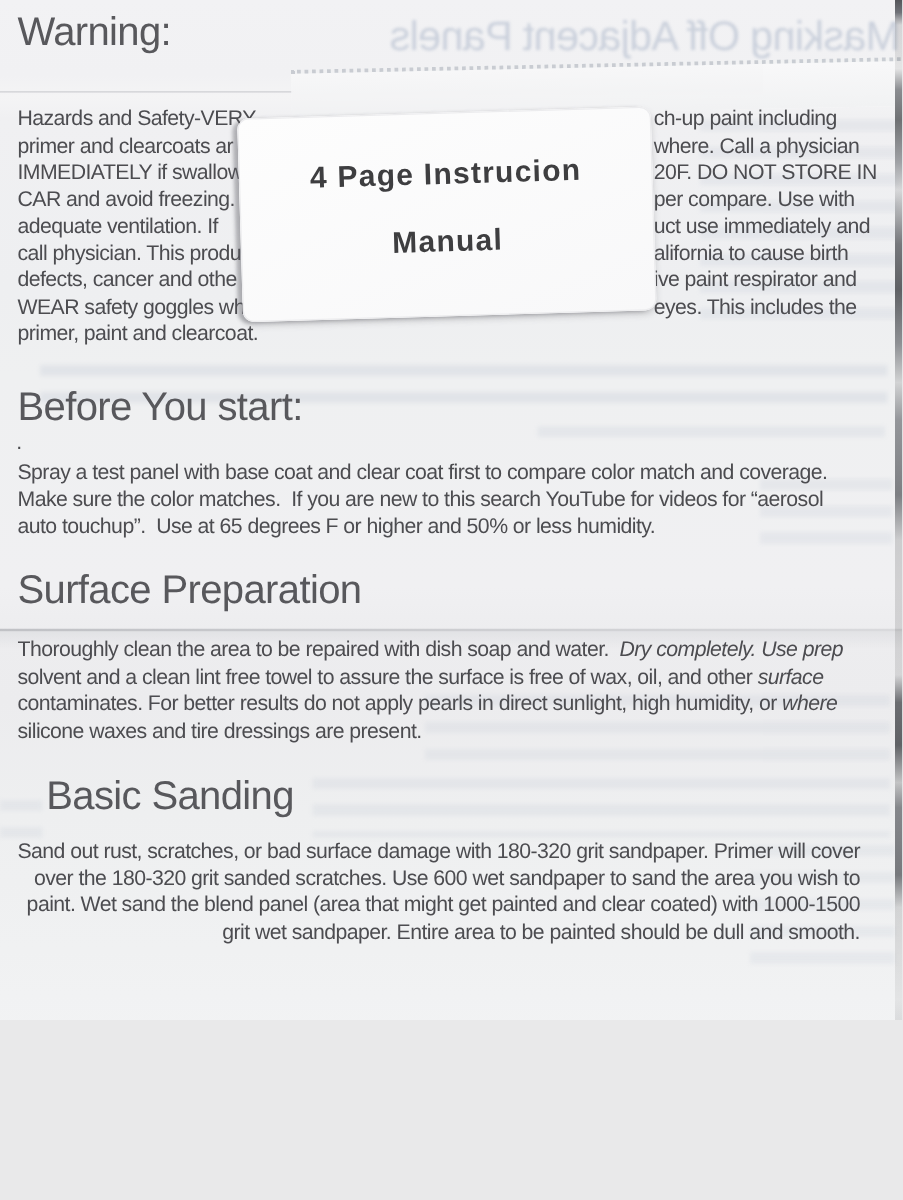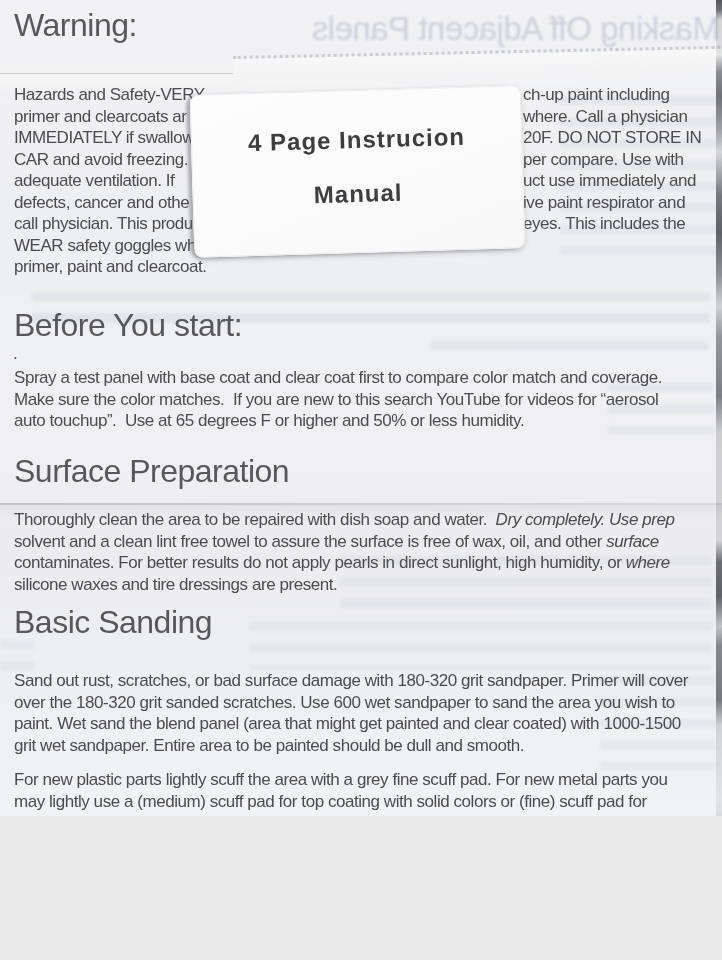--- a/index.html
+++ b/index.html
@@ -91,32 +91,33 @@
   <div class="seam2b"></div>
 
   <h1 class="h" style="top:5px;">Warning:</h1>
 
   <div class="col" style="left:14px;top:84px;">
     <div class="bl">Hazards and Safety-VERY</div>
     <div class="bl">primer and clearcoats ar</div>
     <div class="bl">IMMEDIATELY if swallow</div>
     <div class="bl">CAR and avoid freezing.</div>
     <div class="bl">adequate ventilation. If</div>
+    <div class="bl">call physician. This produ</div>
     <div class="bl">defects, cancer and othe</div>
-    <div class="bl">call physician. This produ</div>
     <div class="bl">WEAR safety goggles wh</div>
     <div class="bl">primer, paint and clearcoat.</div>
   </div>
 
   <div class="col" style="left:523px;top:84px;">
     <div class="bl">ch-up paint including</div>
     <div class="bl">where. Call a physician</div>
     <div class="bl">20F. DO NOT STORE IN</div>
     <div class="bl">per compare. Use with</div>
     <div class="bl">uct use immediately and</div>
+    <div class="bl">alifornia to cause birth</div>
     <div class="bl">ive paint respirator and</div>
     <div class="bl">eyes. This includes the</div>
   </div>
 
   <div class="strip"></div>
   <div class="sticker">
     <div class="st1">4 Page Instrucion</div>
     <div class="st2">Manual</div>
   </div>
 
@@ -129,27 +130,22 @@
   </div>
 
   <h1 class="h" style="top:451px;text-align:center;">Surface Preparation</h1>
   <div class="col" style="left:14px;top:509px;">
     <div class="bl"><span>Thoroughly clean the area to be repaired with dish soap and water.  </span><span class="it">Dry completely. Use prep</span></div>
     <div class="bl"><span>solvent and a clean lint free towel to assure the surface is free of wax, oil, and other </span><span class="it">surface</span></div>
     <div class="bl"><span>contaminates. For better results do not apply pearls in direct sunlight, high humidity, or </span><span class="it">where</span></div>
     <div class="bl"><span>silicone waxes and tire dressings are present.</span><span class="it"></span></div>
   </div>
 
-  <h1 class="h" style="top:602px;">Basic Sanding</h1>
-  <div class="col" style="left:14px;top:670px;">
+  <h1 class="h" style="top:616px;margin-left:23px;">Basic Sanding</h1>
+  <div class="col" style="left:14px;top:670px;text-align:right;">
     <div class="bl">Sand out rust, scratches, or bad surface damage with 180-320 grit sandpaper. Primer will cover</div>
     <div class="bl">over the 180-320 grit sanded scratches. Use 600 wet sandpaper to sand the area you wish to</div>
     <div class="bl">paint. Wet sand the blend panel (area that might get painted and clear coated) with 1000-1500</div>
     <div class="bl">grit wet sandpaper. Entire area to be painted should be dull and smooth.</div>
-  </div>
-  <div class="col" style="left:14px;top:769px;">
-    <div class="bl">For new plastic parts lightly scuff the area with a grey fine scuff pad. For new metal parts you</div>
-    <div class="bl">may lightly use a (medium) scuff pad for top coating with solid colors or (fine) scuff pad for</div>
-    <div class="bl">metallic and pearls.</div>
   </div>
 
   <div class="edge"></div>
 </div>
 
 </body></html>

